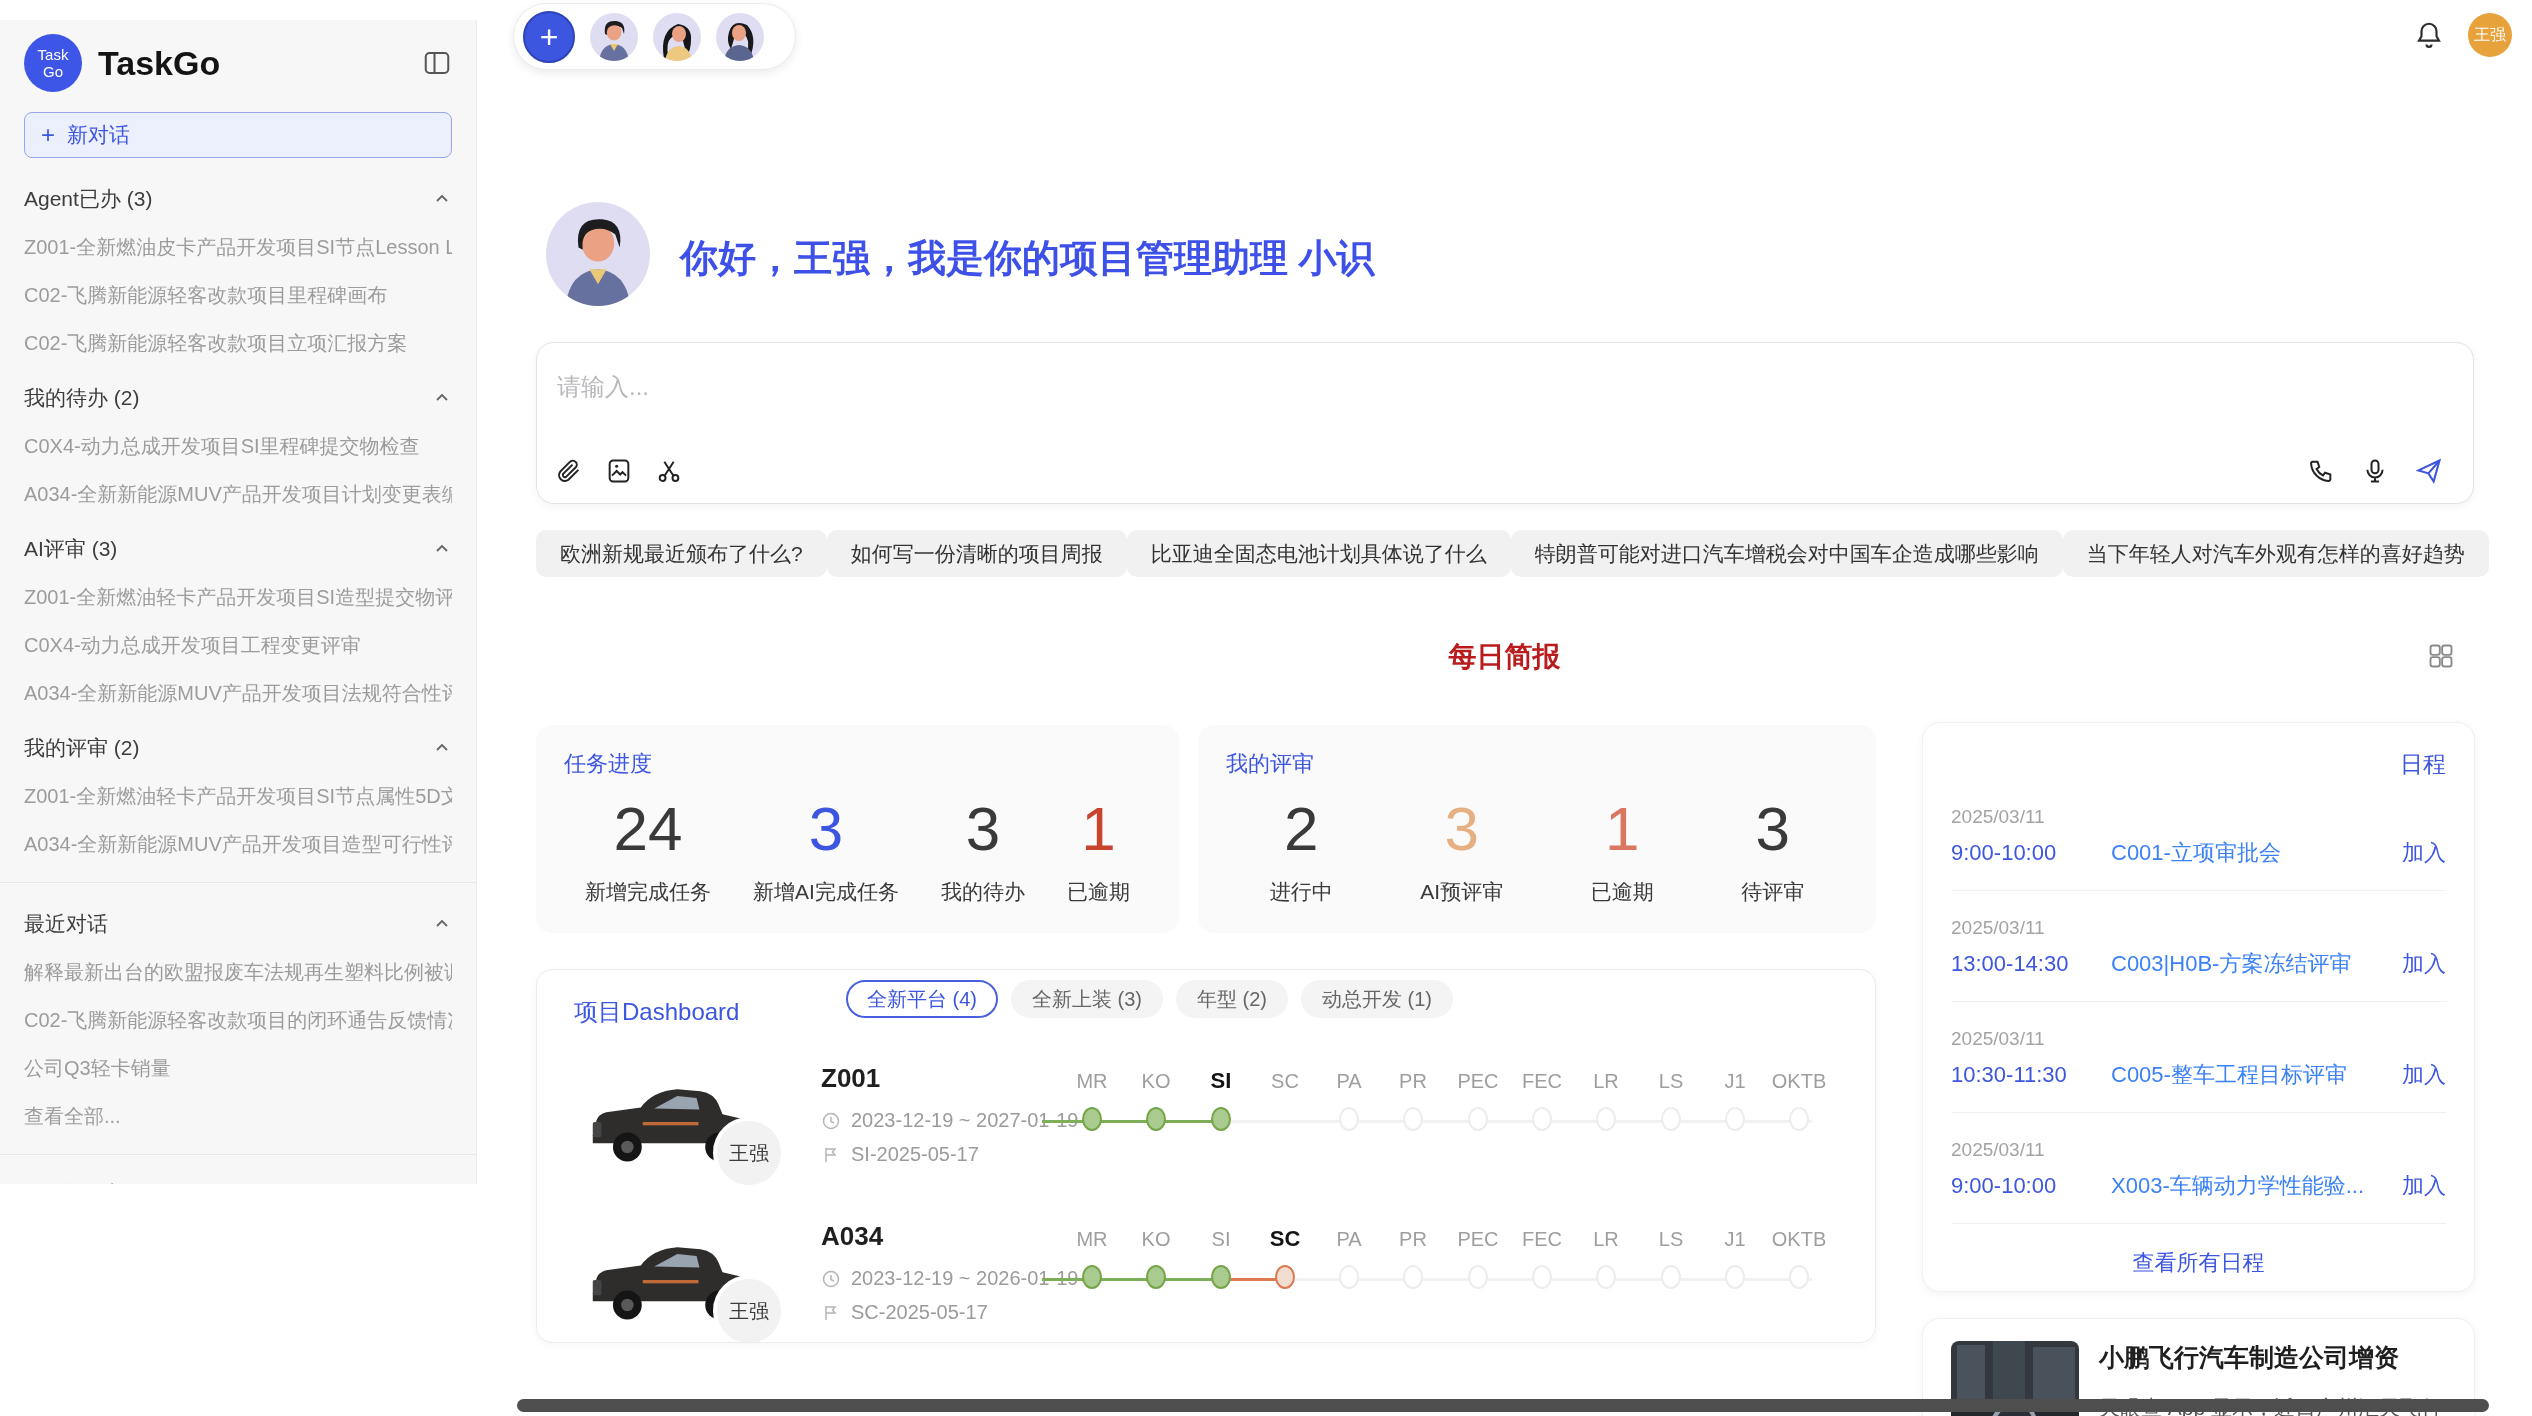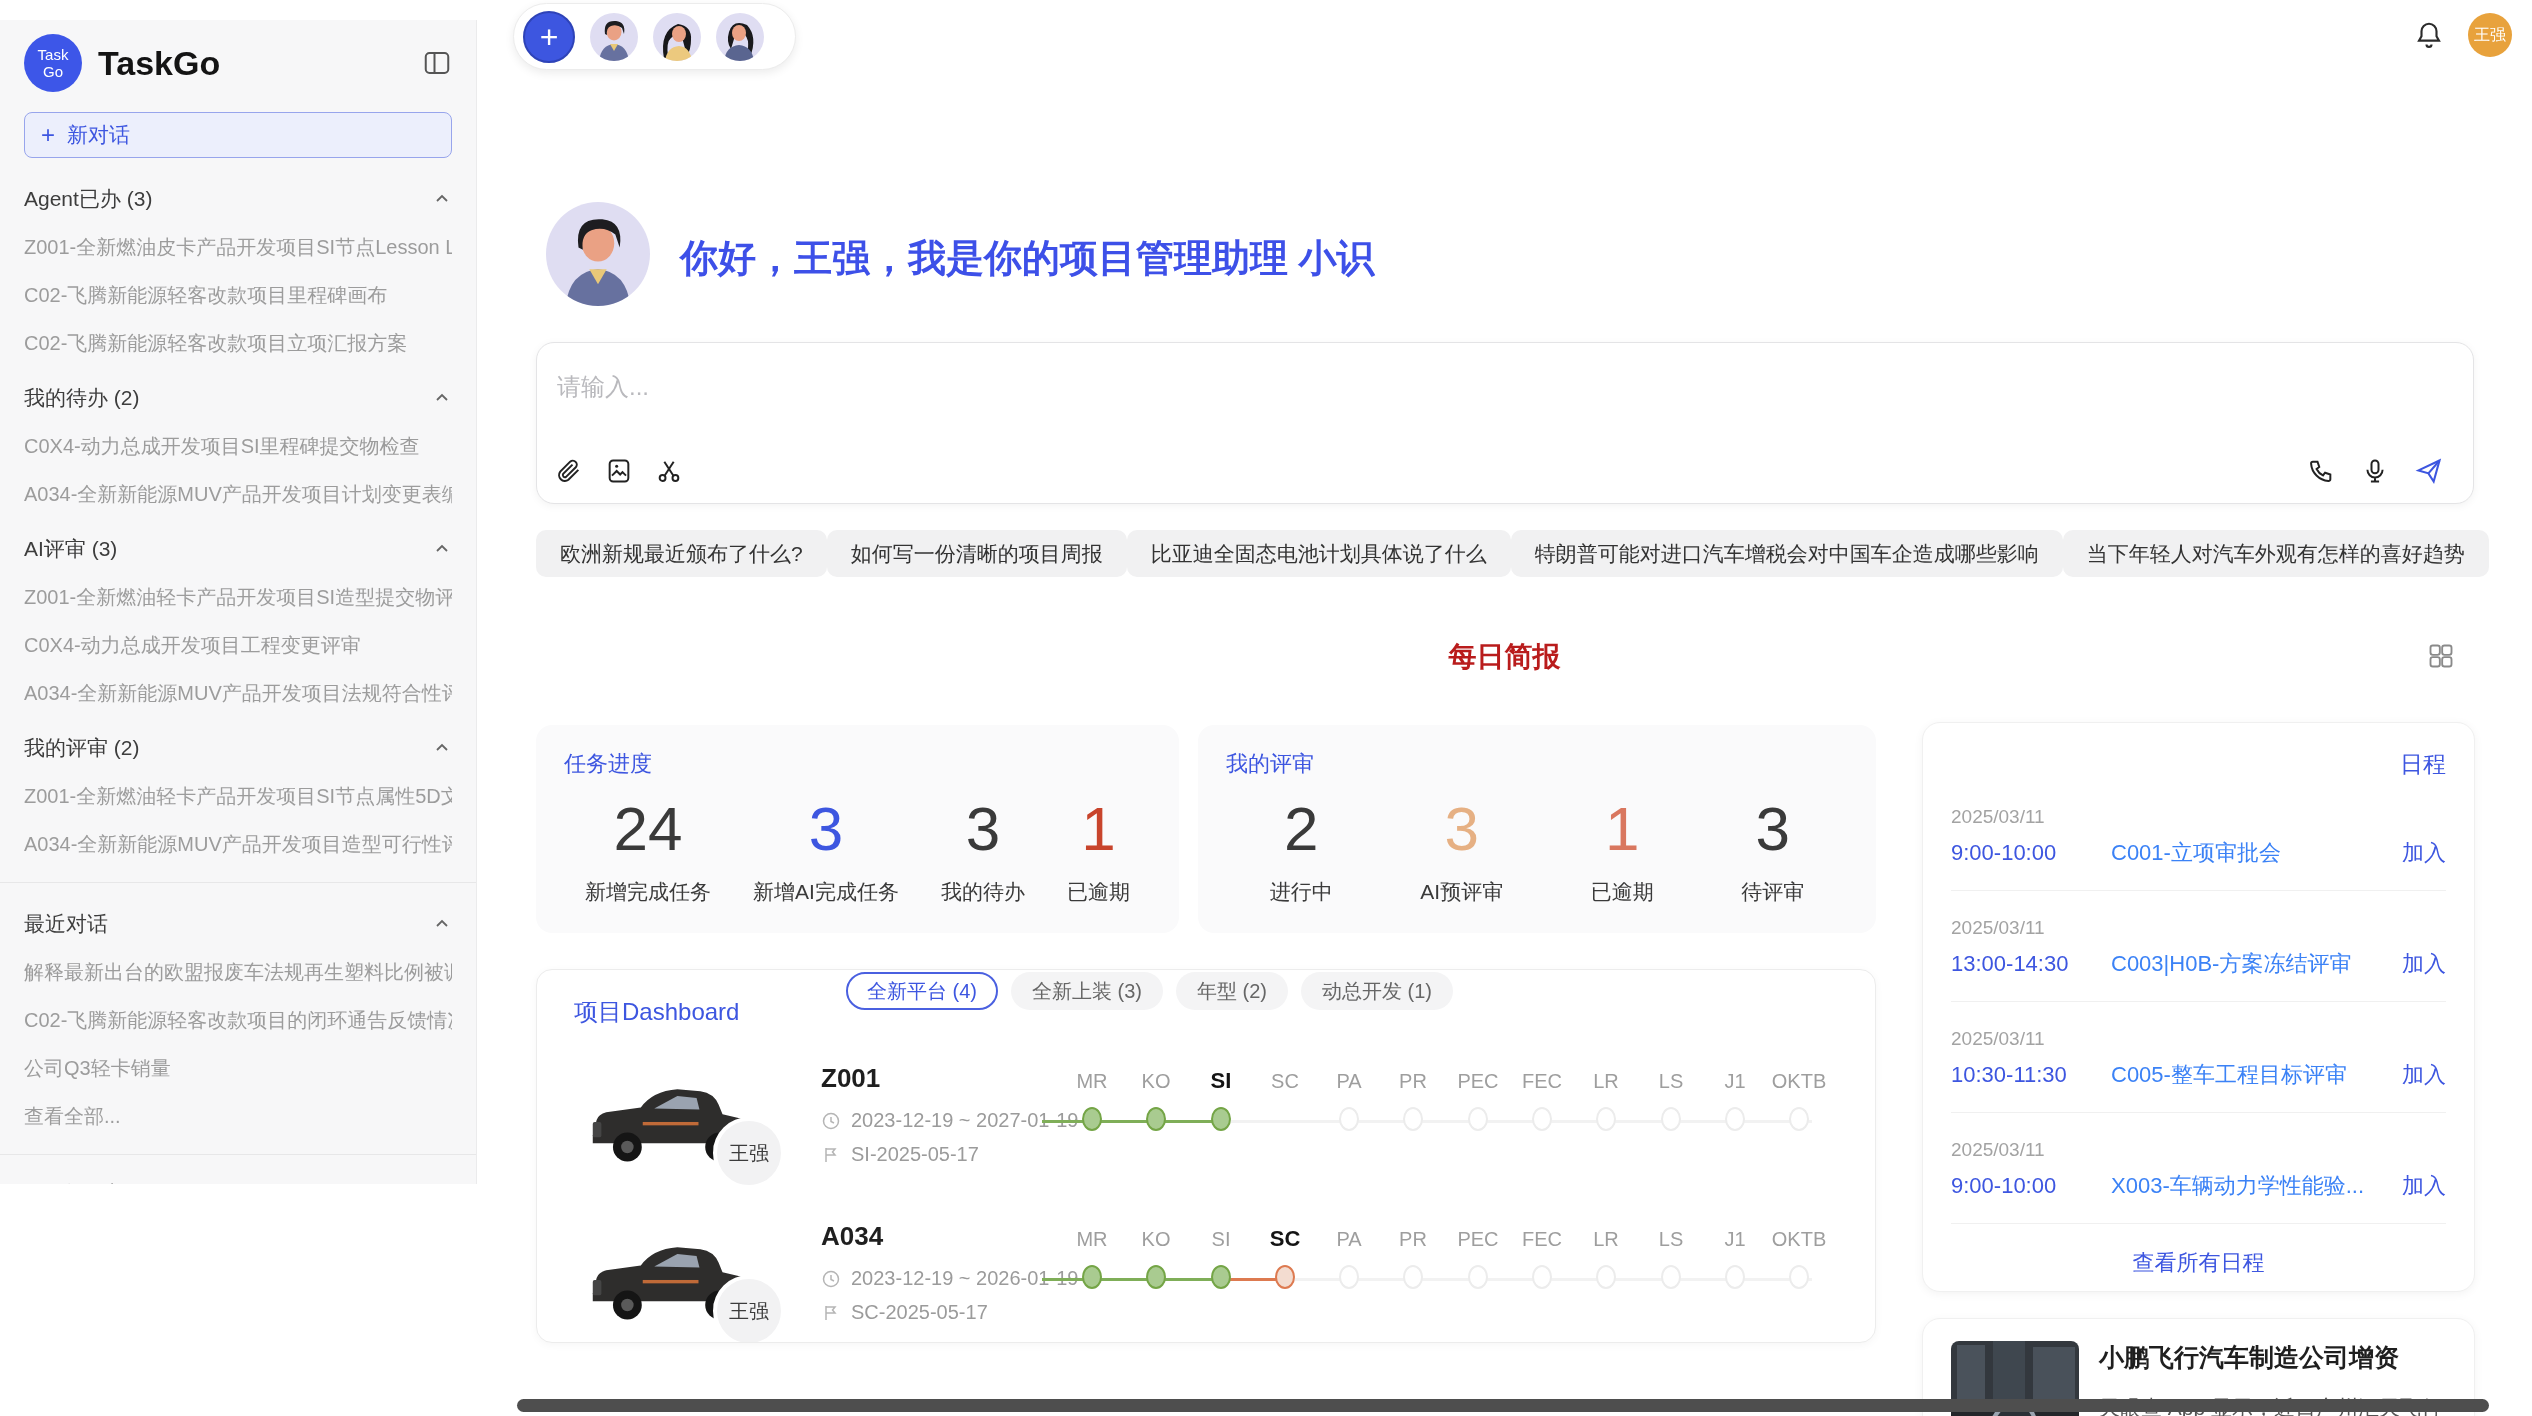--- a/index.html
+++ b/index.html
@@ -51,21 +51,21 @@
   .stat-card{position:absolute;top:725px;height:208px;background:#fafafb;border-radius:16px;padding:24px 28px 0 28px;}
   .stat-card .sc-title{font-size:22px;color:#3d56e0;}
   .stat-cols{display:flex;justify-content:space-around;margin-top:14px;}
   .stat-col{text-align:center;}
   .stat-col .v{font-size:62px;font-weight:500;}
   .stat-col .l{font-size:21px;color:#3a3a3a;margin-top:14px;}
   .v.dark{color:#3a3a3a;} .v.blue{color:#3d56e0;} .v.red{color:#c8442c;} .v.orange{color:#e6b083;} .v.salmon{color:#d9775f;}
 
   .dash{position:absolute;left:59px;top:969px;width:1340px;height:374px;border:1px solid #ececec;border-radius:16px;background:#fff;box-shadow:0 2px 8px rgba(0,0,0,.04);overflow:hidden;}
   .dash-title{position:absolute;left:37px;top:26px;font-size:24px;color:#3d56e0;}
-  .dash-tabs{position:absolute;left:309px;top:2px;display:flex;gap:13px;}
+  .dash-tabs{position:absolute;left:309px;top:10px;display:flex;gap:13px;}
   .dtab{height:38px;border-radius:19px;padding:0 19px;display:flex;align-items:center;font-size:20px;cursor:pointer;border:2px solid transparent;background:#f4f4f5;color:#666;}
   .dtab.active{background:#fff;border-color:#4a60e0;color:#3d56e0;}
   .proj-row{position:absolute;left:0;width:1340px;height:158px;}
   .proj-car{position:absolute;left:50px;top:14px;width:173px;height:113px;}
   .owner-badge{position:absolute;left:176px;top:66px;width:72px;height:72px;border-radius:50%;background:#f2f2f3;border:4px solid #fff;display:flex;align-items:center;justify-content:center;font-size:20px;color:#3c3c3c;}
   .proj-code{position:absolute;left:284px;top:12px;font-size:26px;font-weight:bold;color:#1f1f1f;}
   .proj-meta{position:absolute;left:284px;display:flex;align-items:center;gap:10px;font-size:20px;color:#9b9b9b;}
   .micon{width:20px;height:20px;}
   .strip{position:absolute;left:505px;top:0;width:800px;height:158px;}
   .line-base{position:absolute;left:0;top:69px;width:770px;height:3px;background:#f2f2f2;}

